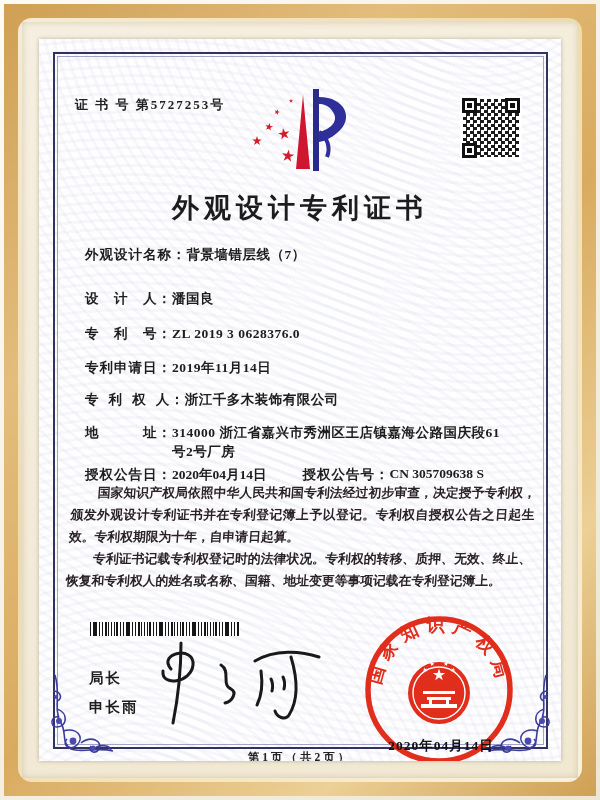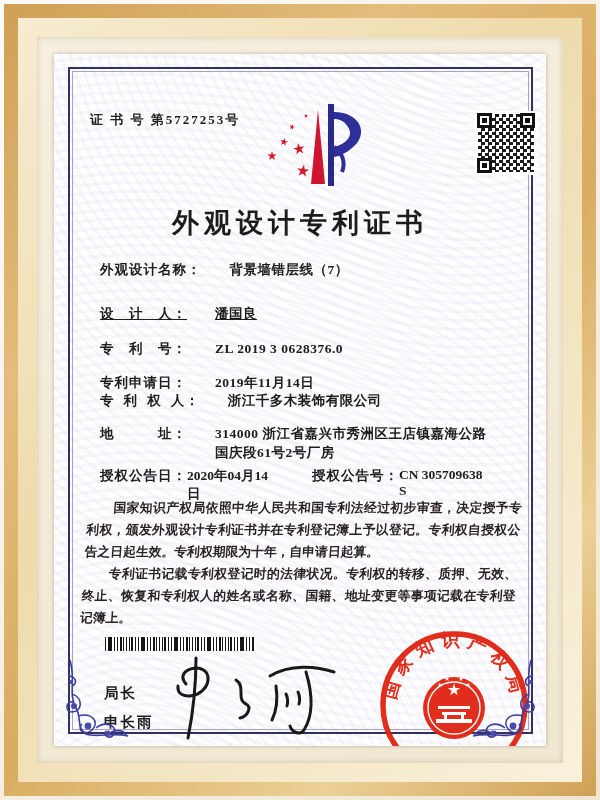--- a/index.html
+++ b/index.html
@@ -12,22 +12,23 @@
   .frame-edge{
     position:absolute;inset:0;
     background:linear-gradient(135deg,#fdfbf6,#efe6d2);
     padding:4px;box-sizing:border-box;
   }
   .frame-gold{
     width:100%;height:100%;box-sizing:border-box;padding:14px;
     background:linear-gradient(135deg,#cfa055 0%,#e3bd7c 28%,#d9ab60 55%,#ecd096 80%,#cfa055 100%);
   }
   .frame-bevel{
-    width:100%;height:100%;box-sizing:border-box;padding:19px;
+    width:100%;height:100%;box-sizing:border-box;padding:4px;
     background:linear-gradient(135deg,#f7ecd2,#eedbab 40%,#f9f1dd);
+    border-radius:14px;
   }
   .frame-mat{
     width:100%;height:100%;box-sizing:border-box;padding:17px;
     background:linear-gradient(160deg,#f6efdf,#f1e8d2);
     box-shadow:inset 0 0 6px rgba(120,90,40,.25);
   }
   
   .paper{
     position:relative;width:100%;height:100%;box-sizing:border-box;
     background:
@@ -60,25 +61,25 @@
   .qr-finder::before{content:"";position:absolute;inset:2px;background:#111;}
   .qr-f-tl{left:-1px;top:-1px;}
   .qr-f-tr{right:-1px;top:-1px;}
   .qr-f-bl{left:-1px;bottom:-1px;}
   .title{
     position:absolute;left:0;right:0;top:139px;text-align:center;
     font-size:27px;font-weight:bold;color:#1c1c1c;letter-spacing:5px;margin:12px;
   }
   
   .fields{position:absolute;left:46px;top:206px;right:58px;font-size:13.5px;font-weight:600;color:#1d1d1d;}
-  .field{display:flex;line-height:19px;gap:28px;}
+  .field{display:flex;line-height:19px;}
   .flabel{white-space:pre;letter-spacing:1px;flex:none;}
   .fvalue{flex:1;letter-spacing:.5px;}
-  .mb1{margin-bottom:25px;}.mb2{margin-bottom:16px;text-decoration:underline;}.mb3{margin-bottom:15px;}
-  .mb4{}.mb5{margin-bottom:13px;font-family:Liberation Mono, monospace;}.mb6{margin-bottom:5px;justify-content:flex-end;}
+  .mb1{margin-bottom:25px;}.mb2{margin-bottom:16px;}.mb3{margin-bottom:15px;}
+  .mb4{margin-bottom:14px;}.mb5{margin-bottom:13px;font-family:Liberation Mono, monospace;}.mb6{margin-bottom:5px;justify-content:flex-end;}
   .grant-row{display:flex;}
   .grant-group{display:flex;}
   .grant-gap{margin-left:36px;}
   
   .paras{
     position:absolute;left:30px;right:28px;top:443px;
     font-size:12.8px;color:#2a2226;line-height:22px;text-align:justify;
     transform:skewX(-4deg);font-weight:600;
   }
   .paras p{margin:0;text-indent:2em;}

